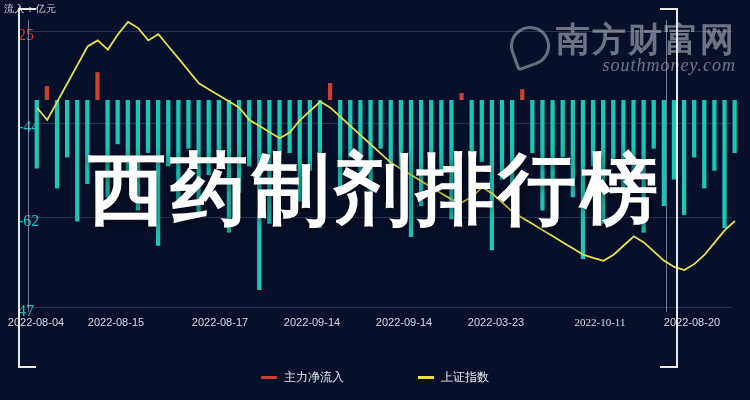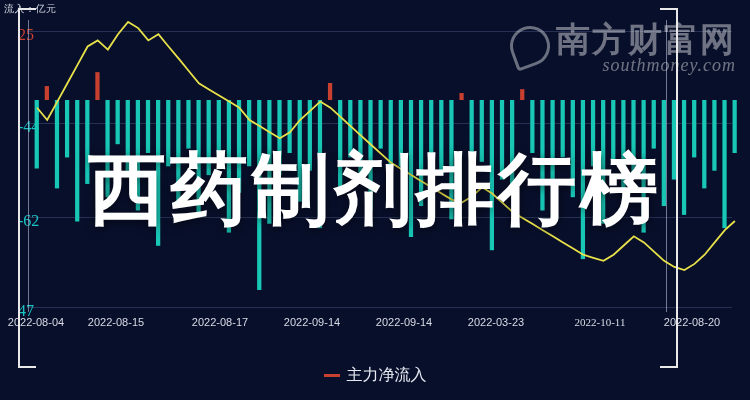--- a/index.html
+++ b/index.html
@@ -48,21 +48,21 @@
     position:absolute;width:1px;background:rgba(200,210,235,0.55);
   }
   svg.series{position:absolute;left:0;top:0;}
   
   .legend{
     position:absolute;left:0;width:750px;bottom:14px;
     display:flex;justify-content:center;gap:74px;align-items:center;
   }
   .legend-item{display:flex;align-items:center;gap:7px;}
   .legend-swatch{width:16px;height:3px;display:inline-block;position:relative;}
-  .legend-text{color:#e7eaf2;font-size:16px;}
+  .legend-text{color:#e7eaf2;font-size:12px;}
   
   .watermark{
     position:absolute;right:14px;top:22px;text-align:right;
     color:rgba(255,255,255,0.42);
     font-family:"Liberation Serif", serif;
     line-height:1.05;
     user-select:none;
   }
   .wm-cn{font-size:34px;font-weight:bold;letter-spacing:2px;}
   .wm-en{font-size:18px;font-style:italic;letter-spacing:1px;margin-top:-2px;}
@@ -185,20 +185,24 @@
     <div class="xtick" style="left:404px;top:316px;text-align:right;">2022-09-14</div>
     <div class="xtick" style="left:496px;top:316px;">2022-03-23</div>
     <div class="xtick" style="left:600px;top:316px;font-family:Liberation Serif, serif;">2022-10-11</div>
     <div class="xtick" style="left:692px;top:316px;">2022-08-20</div>
 
     <div class="legend">
       <div class="legend-item">
         <span class="legend-swatch" style="background:#c8402f;"></span>
         <span class="legend-text">主力净流入</span>
       </div>
+      <div class="legend-item">
+        <span class="legend-swatch" style="background:#e8e14a;"></span>
+        <span class="legend-text">上证指数</span>
+      </div>
     </div>
 
     <div class="watermark">
       <div class="wm-mark"></div>
       <div class="wm-cn">南方财富网</div>
       <div class="wm-en">southmoney.com</div>
     </div>
 
     <div class="overlay-title">西药制剂排行榜</div>
 

